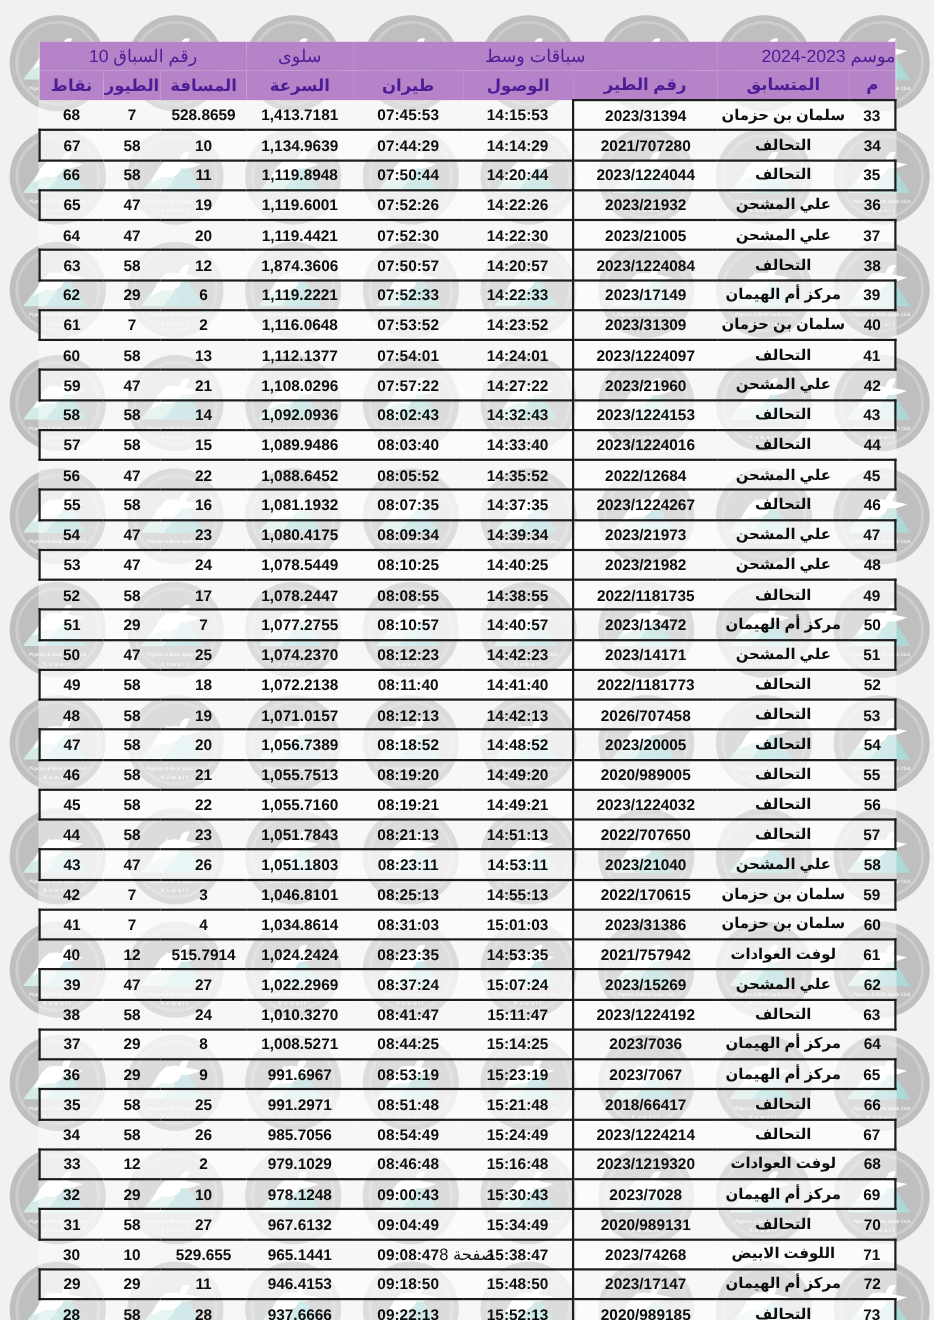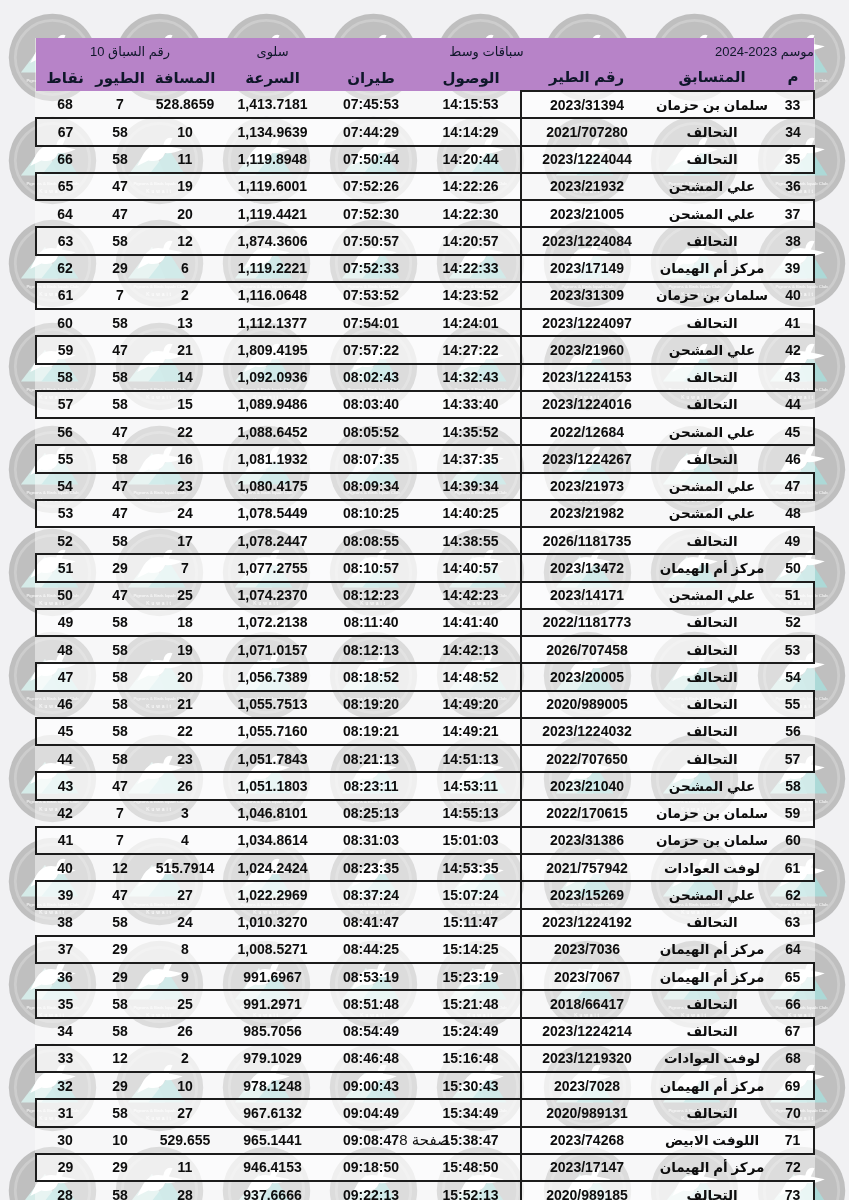--- a/index.html
+++ b/index.html
@@ -18,26 +18,26 @@
     width:778px;table-layout:fixed;border-collapse:collapse;
     direction:rtl;background:rgba(255,255,255,0.45);
   }
   col.c-m{width:42px;} col.c-name{width:120px;} col.c-ring{width:131px;}
   col.c-arr{width:100px;} col.c-fly{width:100px;} col.c-spd{width:97px;}
   col.c-dist{width:78px;} col.c-birds{width:52px;} col.c-pts{width:58px;}
   thead th{
     background:#b783c8;font-weight:bold;padding:0;margin:0;
   }
   tr.meta-row th{
-    height:26px;color:#0f172a;font-weight:normal;font-size:13px;vertical-align:middle;
+    height:26px;color:#4c1d95;font-weight:normal;font-size:16px;vertical-align:middle;
   }
   tr.meta-row th.al-right{text-align:right;padding-left:4px;}
   tr.meta-row th.al-center{text-align:center;}
   tr.cols-row th{
-    height:26px;color:#0f172a;font-size:15px;text-align:center;vertical-align:middle;
+    height:26px;color:#4c1d95;font-size:15px;text-align:center;vertical-align:middle;
   }
   tbody td{
     height:25.25px;padding:0 2px;text-align:center;vertical-align:middle;
     font-size:14px;font-weight:bold;color:#0d0d0d;white-space:nowrap;
     background:transparent;
   }
   tbody td.td-name{font-size:13.5px;}
   
   tr.box-right td:nth-child(-n+3){
     border-top:2px solid #1c1c1c;border-bottom:2px solid #1c1c1c;
@@ -1251,21 +1251,21 @@
     <td>13</td>
     <td>58</td>
     <td>60</td>
   </tr>
         <tr class="box-left">
     <td>42</td>
     <td class="td-name">علي المشحن</td>
     <td>2023/21960</td>
     <td>14:27:22</td>
     <td>07:57:22</td>
-    <td>1,809.4195</td>
+    <td>1,108.0296</td>
     <td>21</td>
     <td>47</td>
     <td>59</td>
   </tr>
         <tr class="box-right">
     <td>43</td>
     <td class="td-name">التحالف</td>
     <td>2023/1224153</td>
     <td>14:32:43</td>
     <td>08:02:43</td>
@@ -1325,21 +1325,21 @@
     <td>14:40:25</td>
     <td>08:10:25</td>
     <td>1,078.5449</td>
     <td>24</td>
     <td>47</td>
     <td>53</td>
   </tr>
         <tr class="box-right">
     <td>49</td>
     <td class="td-name">التحالف</td>
-    <td>2026/1181735</td>
+    <td>2022/1181735</td>
     <td>14:38:55</td>
     <td>08:08:55</td>
     <td>1,078.2447</td>
     <td>17</td>
     <td>58</td>
     <td>52</td>
   </tr>
         <tr class="box-left">
     <td>50</td>
     <td class="td-name">مركز أم الهيمان</td>

